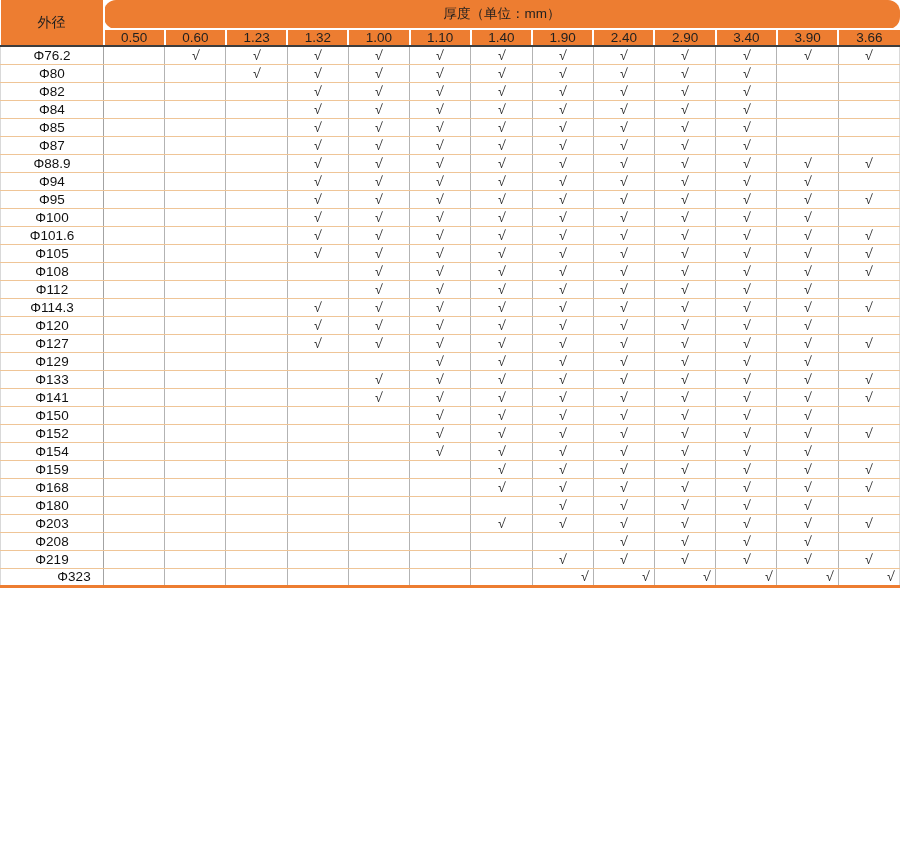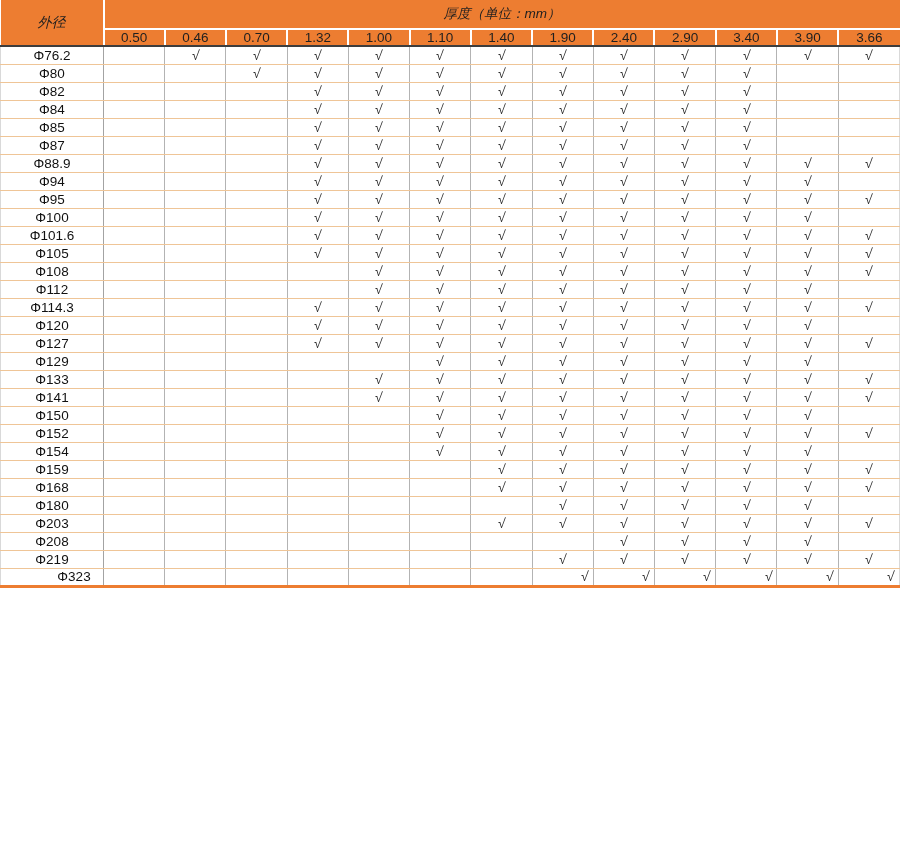--- a/index.html
+++ b/index.html
@@ -35,30 +35,31 @@
   
   thead th {
     background: var(--header-bg);
     color: var(--header-text);
     font-weight: normal;
     text-align: center;
     vertical-align: middle;
     font-size: 13.5px;
     padding: 0;
   }
-  tr.title-row { height: 29px; font-style: italic; }
+  tr.title-row { height: 29px; }
   tr.values-row { height: 16px; margin-top: 20px; }
   th.corner-cell {
     border-right: 2px solid var(--header-divider);
     border-bottom: 2px solid var(--header-underline);
     font-size: 14px;
   }
   th.title-cell {
     border-bottom: 2px solid var(--header-divider);
     font-size: 13.5px;
+    border-radius: 12px;
   }
   tr.values-row th {
     border-left: 2px solid var(--header-divider);
     border-bottom: 2px solid var(--header-underline);
   }
   tr.values-row th:first-child { border-left: none; }
   
   tbody tr { height: 18px; margin-top: 40px; }
   tbody th, tbody td {
     background: var(--body-bg);
@@ -111,22 +112,22 @@
         <col>
         <col>
       </colgroup>
     <thead>
       <tr class="title-row">
         <th class="corner-cell" rowspan="2">外径</th>
         <th class="title-cell" colspan="13">厚度（单位：mm）</th>
       </tr>
       <tr class="values-row">
           <th>0.50</th>
-          <th>0.46</th>
-          <th>0.70</th>
+          <th>0.60</th>
+          <th>1.23</th>
           <th>1.32</th>
           <th>1.00</th>
           <th>1.10</th>
           <th>1.40</th>
           <th>1.90</th>
           <th>2.40</th>
           <th>2.90</th>
           <th>3.40</th>
           <th>3.90</th>
           <th>3.66</th>

